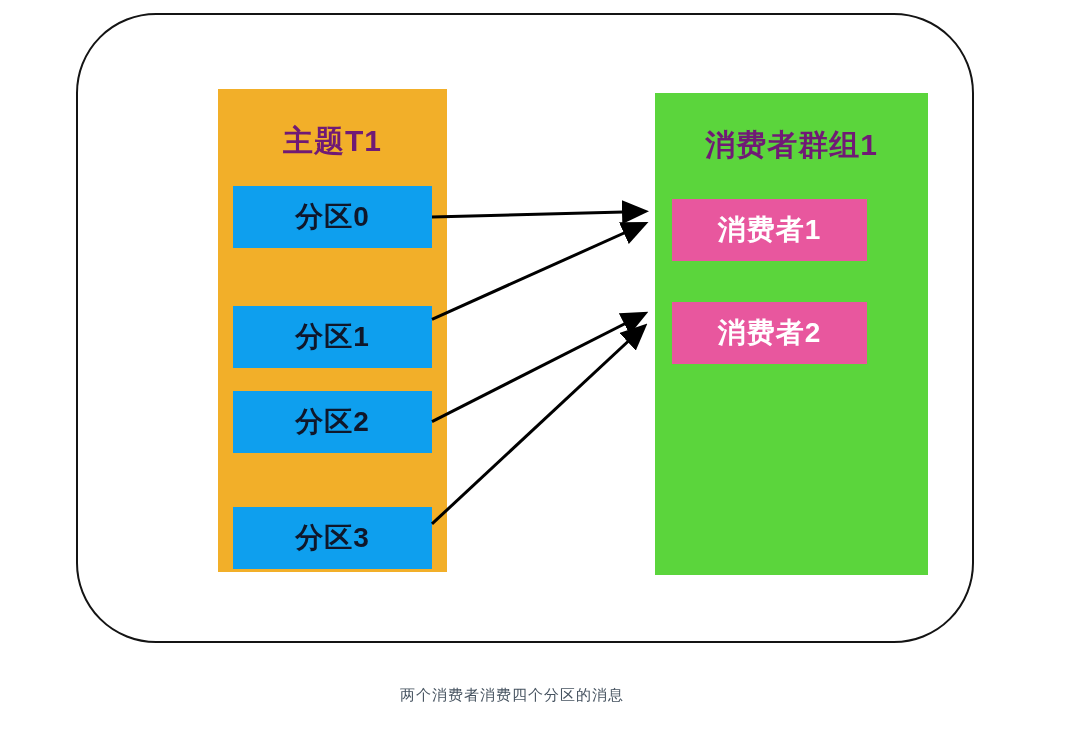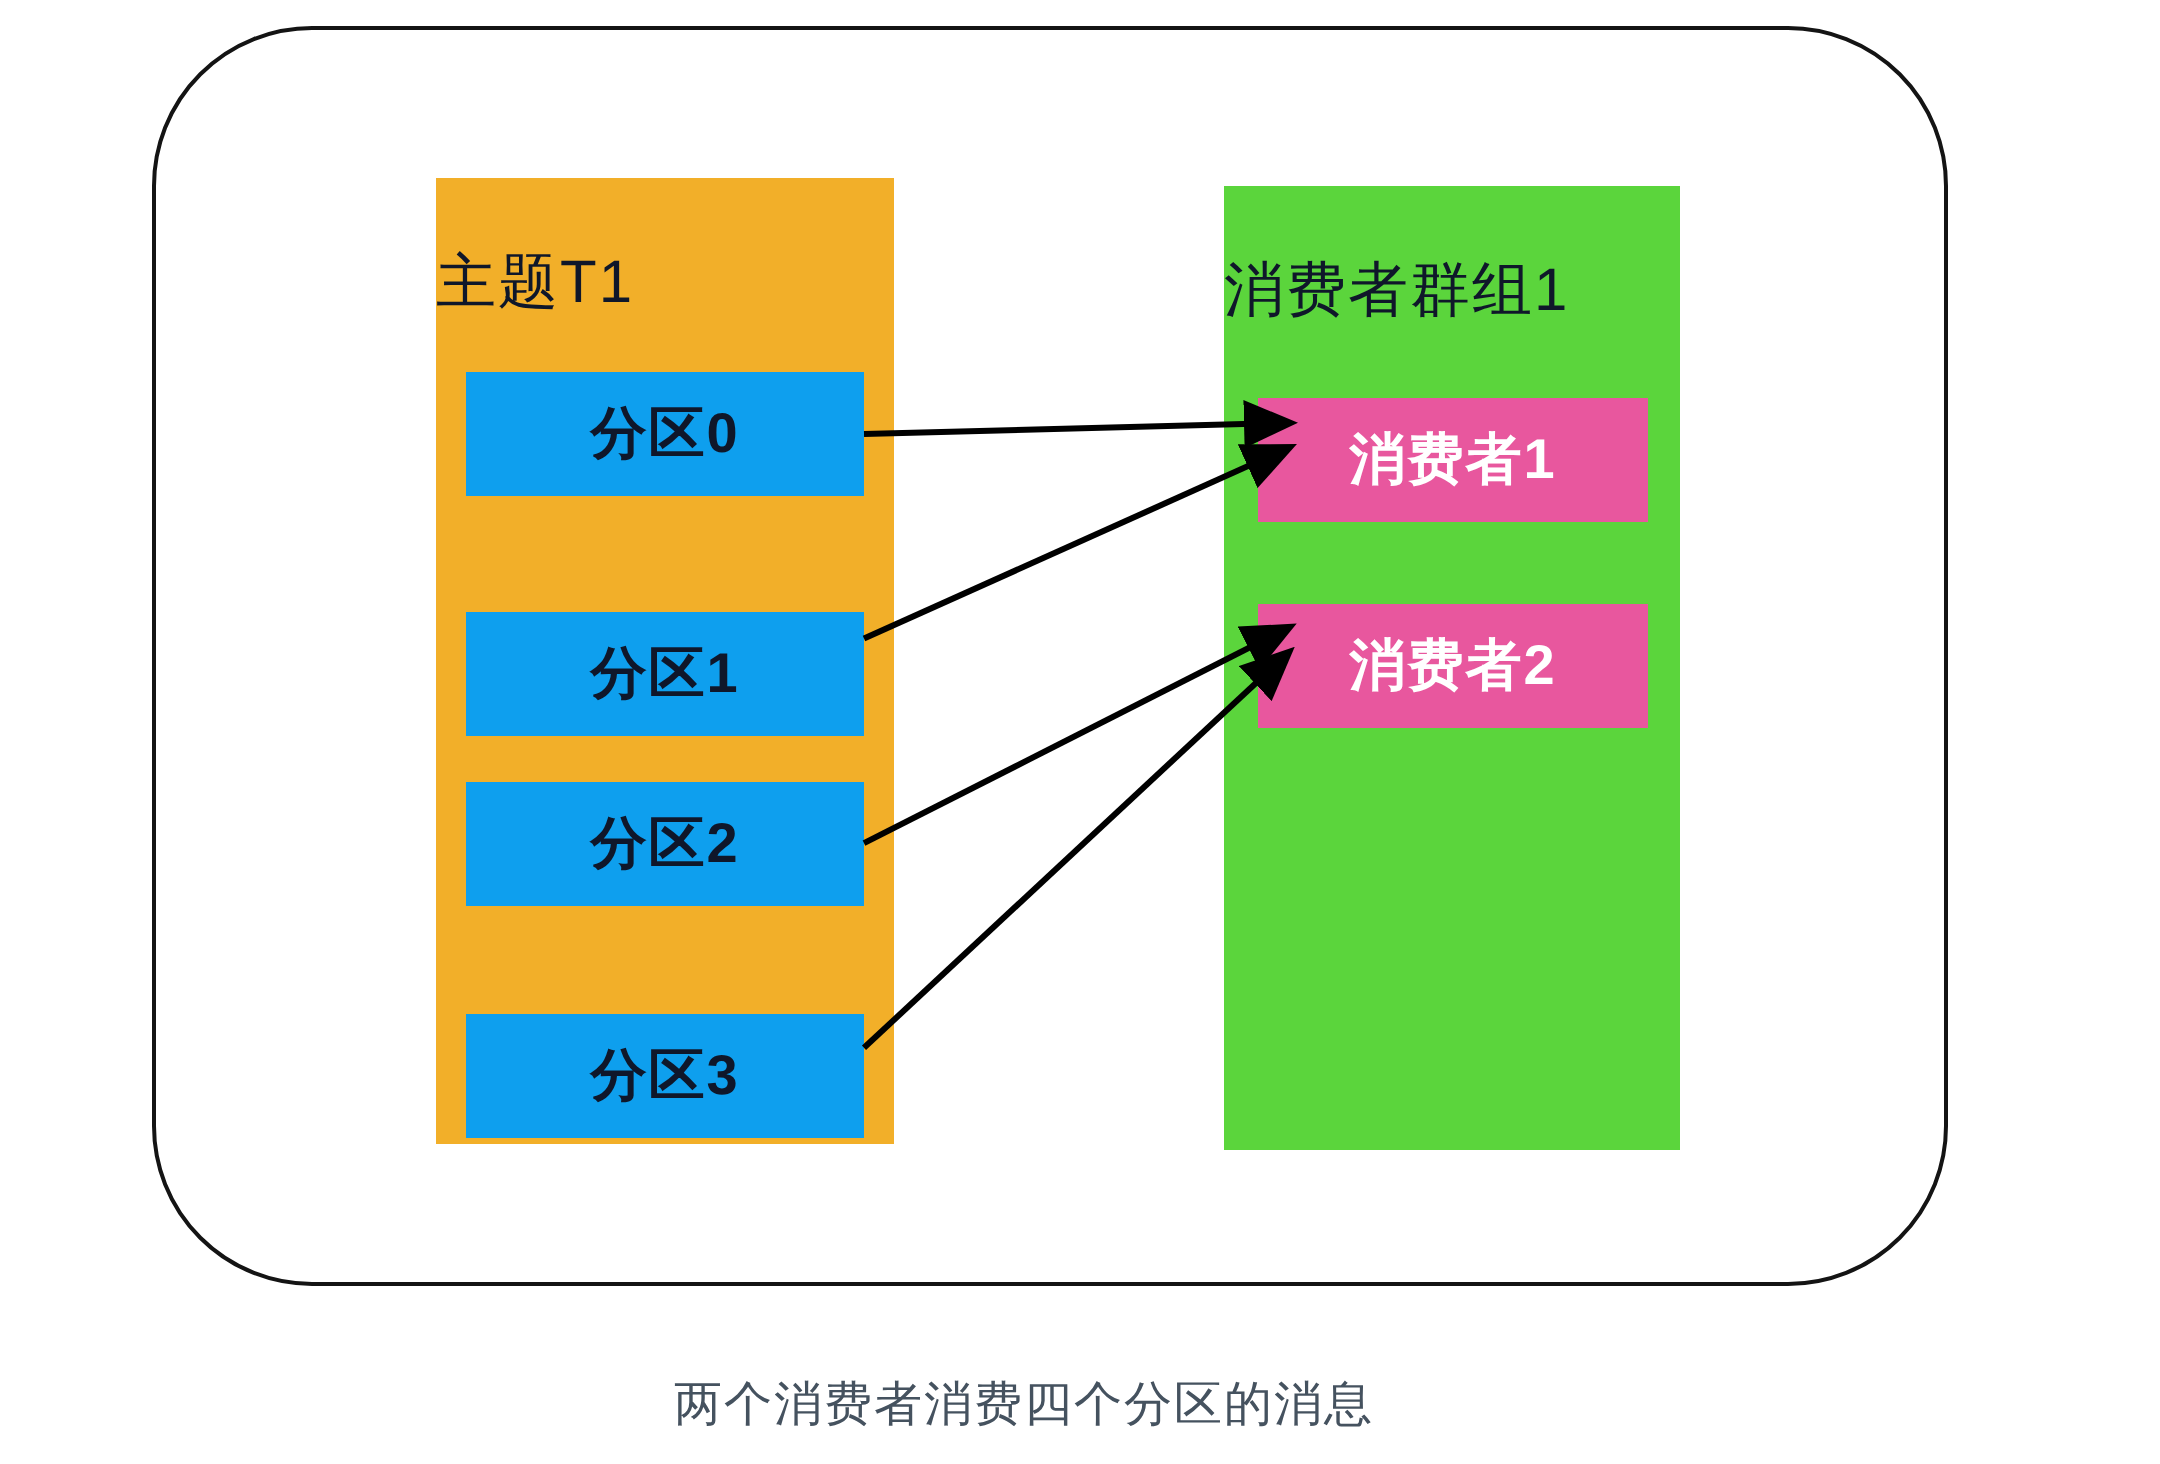--- a/index.html
+++ b/index.html
@@ -21,32 +21,33 @@
     box-sizing: border-box;
   }
   .topic-box {
     position: absolute;
     left: 218px; top: 89px;
     width: 229px; height: 483px;
     background: var(--topic-color, #F2AF29);
   }
   .group-box {
     position: absolute;
-    left: 612px; top: 93px;
+    left: 655px; top: 93px;
     width: 228px; height: 482px;
     background: var(--group-color, #5BD53C);
+    padding-left: 45px;
   }
   .box-title {
     position: absolute;
     left: 0; top: 32px;
     width: 100%;
-    text-align: left;
-    color: #0f172a;
+    text-align: center;
+    color: #701a75;
     font-size: 30px;
-    font-weight: normal;
+    font-weight: bold;
     letter-spacing: 1px;
   }
   .partition {
     position: absolute;
     left: 15px;
     width: 199px; height: 62px;
     background: var(--partition-color, #0E9FEE);
     color: #0f172a;
     font-size: 28px;
     font-weight: bold;
@@ -73,21 +74,21 @@
     position: absolute;
     left: 0; top: 0;
     width: 1080px; height: 732px;
     pointer-events: none;
   }
   .caption {
     position: absolute;
     left: 0; top: 686px;
     width: 1024px;
     text-align: center;
-    font-size: 24px;
+    font-size: 15px;
     color: #45525F;
     letter-spacing: 1px;
   }
 </style>
 </head>
 <body>
 
 <div class="canvas" style="--topic-color: #F2AF29; --partition-color: #0E9FEE; --group-color: #5BD53C; --consumer-color: #E8579E;">
   <div class="frame"></div>
 

